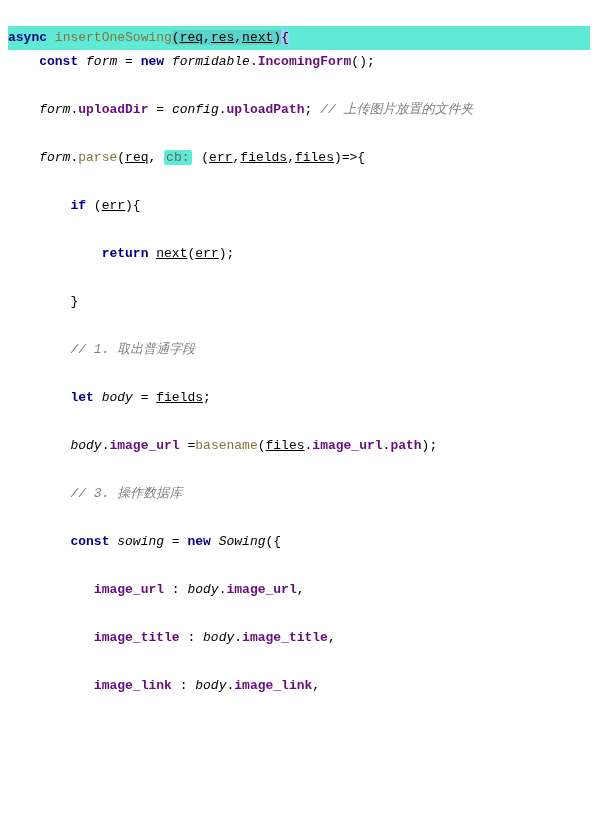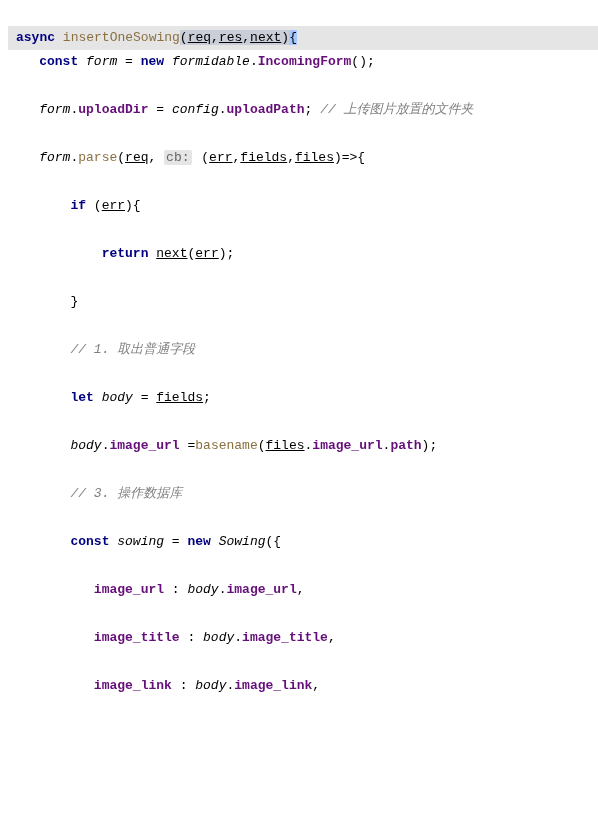--- a/index.html
+++ b/index.html
@@ -14,33 +14,32 @@
   .code-container {
     padding: 2px 8px 2px 8px;
     white-space: pre;
     position: relative;
   }
   .line {
     display: block;
     min-height: 24px;
   }
   .hl {
-    background-color: #e5e5e5;
+    background-color: #5eead4;
     display: inline-block;
     width: 100%;
-    padding-left: 8px;
   }
   .kw { color: #000080; font-weight: bold; }   
   .fn-name { color: #8a7040; }                 
   .ident { color: #660e7a; font-weight: bold; }
   .type { color: #000000; font-style: italic; }                    
   .comment { color: #808080; font-style: italic; }                     
   .punct { color: #000000; }
   .param { text-decoration: underline; color: #000000; }
-  .param-box { background:#e5e5e5; color:#666; padding:0 2px; border-radius:2px; margin-right:2px;}
+  .param-box { background:#5eead4; color:#666; padding:0 2px; border-radius:2px; margin-right:2px;}
   .sel { background:#5974ab33; }
   .sel-strong { background:#a6c8ff; }
   .var { color: #000000; font-style: italic; }
 </style>
 </head>
 <body>
 
 <div class="code-container">
 <span class="line hl"><span class="kw">async</span> <span class="fn-name">insertOneSowing</span><span class="sel punct">(</span><span class="param sel">req</span><span class="sel">,</span><span class="param sel">res</span><span class="sel">,</span><span class="param sel">next</span><span class="sel">)</span><span class="sel-strong">{</span></span>
 <span class="line">    <span class="kw">const</span> <span class="var">form</span> = <span class="kw">new</span> <span class="var">formidable</span>.<span class="ident">IncomingForm</span>();</span>

